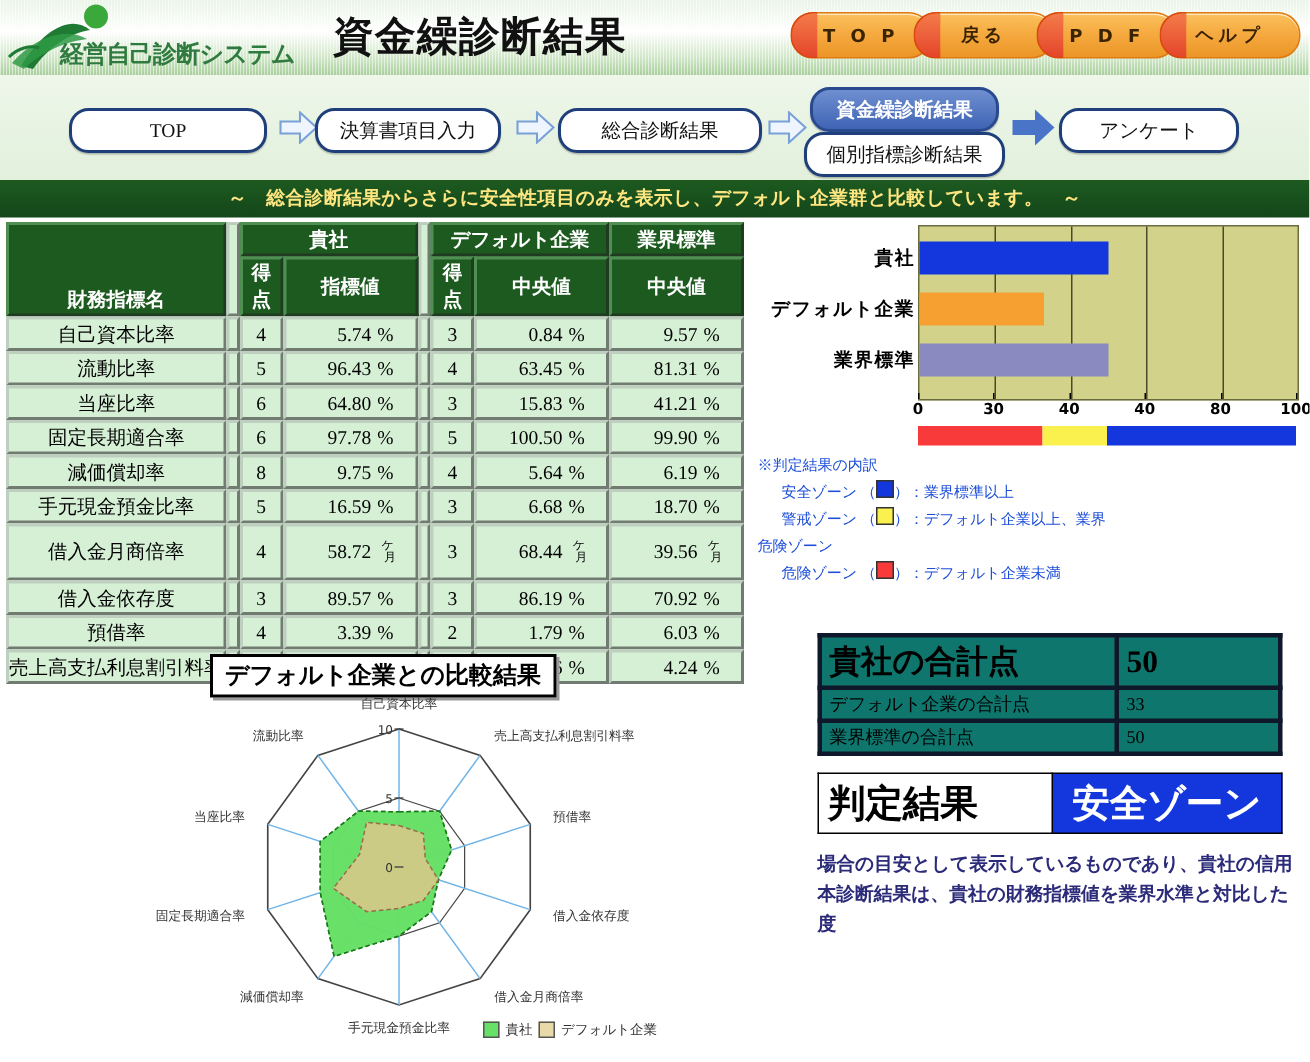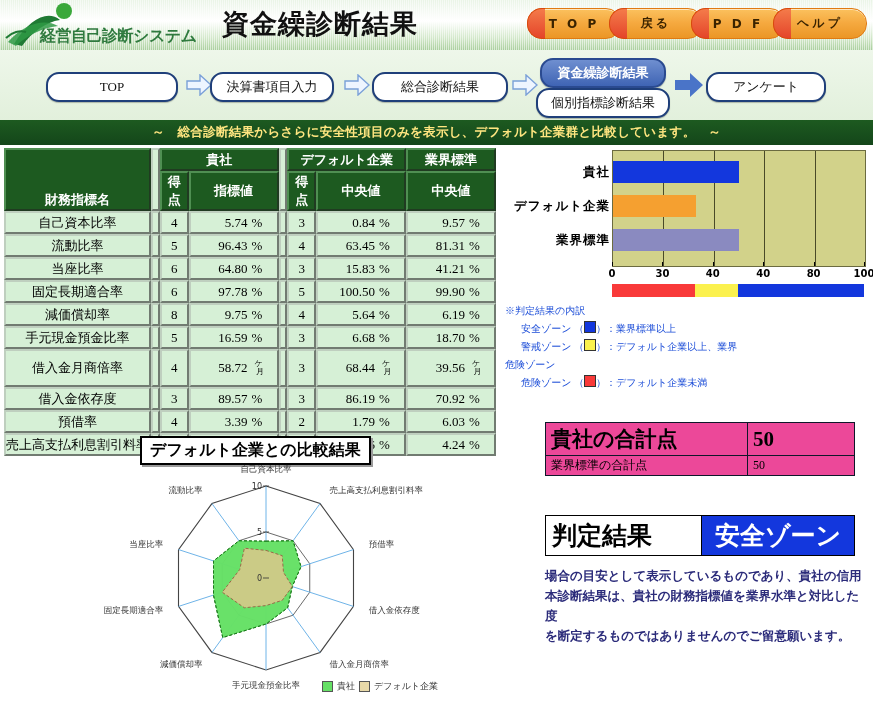--- a/index.html
+++ b/index.html
@@ -114,21 +114,21 @@
   }
   .bc-tickmark{position:absolute;top:-4px;width:1px;height:4px;background:#000;}
   .zonebar{position:absolute;left:112px;top:134px;width:252px;height:13px;display:flex;}
   
   .zlegend{position:absolute;left:505px;top:302px;width:368px;font-size:10px;font-weight:normal;color:#1d4ed8;line-height:18px;}
   .zlegend .ind{margin-left:16px;}
   .swatch{display:inline-block;width:10px;height:10px;border:1px solid #333;vertical-align:-1px;}
   
   .scorebox{position:absolute;left:545px;top:422px;width:310px;}
   table.st{border-collapse:collapse;width:310px;}
-  .st td{border:1px solid #0f172a;background:#ec4899;padding:1px 5px;font-size:12px;}
+  .st td{border:3px solid #0f172a;background:#0f766e;padding:1px 5px;font-size:12px;}
   .st .big{font-size:21px;font-weight:bold;padding:2px 5px;}
   .st .num{text-align:left;width:96px;}
   
   .judgebox{position:absolute;left:545px;top:515px;width:310px;}
   table.jt{border-collapse:collapse;width:310px;}
   .jt td{border:1px solid #000;padding:3px 6px;height:32px;}
   .jt .jlabel{font-size:25px;font-weight:bold;background:#fff;}
   .jt .jvalue{
     font-size:25px;font-weight:bold;color:#fff;text-align:center;width:140px;
   }
@@ -536,20 +536,24 @@
 </div>
 
 <div class="scorebox">
   <table class="st">
     <tbody>
         <tr>
       <td class="big">貴社の合計点</td>
       <td class="big num">50</td>
     </tr>
     <tr>
+      <td>デフォルト企業の合計点</td>
+      <td class="num">33</td>
+    </tr>
+    <tr>
       <td>業界標準の合計点</td>
       <td class="num">50</td>
     </tr>
   </tbody>
     </table>
 </div>
 
 <div class="judgebox">
   <table class="jt">
     <tbody>
@@ -558,21 +562,20 @@
       <td class="jvalue" style="background: rgb(19, 55, 221);">安全ゾーン</td>
     </tr>
   </tbody>
     </table>
 </div>
 
 <div class="disclaimer">
   <div>場合の目安として表示しているものであり、貴社の信用</div>
   <div>本診断結果は、貴社の財務指標値を業界水準と対比した</div>
   <div>度</div>
-  <div>を断定するものではありませんのでご留意願います。</div>
 </div>
 
 <div class="radarbox">
   <div class="radar-title">デフォルト企業との比較結果</div>
   <svg id="radar-svg" style="position:absolute;left:0;top:34px;" width="420" height="230" viewBox="0 0 420 230">
       <polygon points="166,66 193.03812160545377,74.78521825875242 209.74859974957707,97.78521825875242 209.74859974957707,126.21478174124758 193.03812160545377,149.21478174124758 166,158 138.96187839454623,149.21478174124758 122.25140025042293,126.21478174124758 122.25140025042293,97.78521825875242 138.96187839454623,74.78521825875242" fill="none" stroke="#444" stroke-width="0.8"></polygon>
       <polygon points="166,20 220.07624321090753,37.57043651750483 253.49719949915414,83.57043651750485 253.49719949915414,140.42956348249515 220.07624321090753,186.42956348249515 166,204 111.92375678909248,186.42956348249515 78.50280050084588,140.42956348249515 78.50280050084586,83.57043651750485 111.92375678909245,37.570436517504845" fill="none" stroke="#444" stroke-width="1.1"></polygon>
       <line x1="166" y1="112" x2="166" y2="20" stroke="#6fb4e8" stroke-width="1"></line>
       <line x1="166" y1="112" x2="220.07624321090753" y2="37.57043651750483" stroke="#6fb4e8" stroke-width="1"></line>
       <line x1="166" y1="112" x2="253.49719949915414" y2="83.57043651750485" stroke="#6fb4e8" stroke-width="1"></line>

